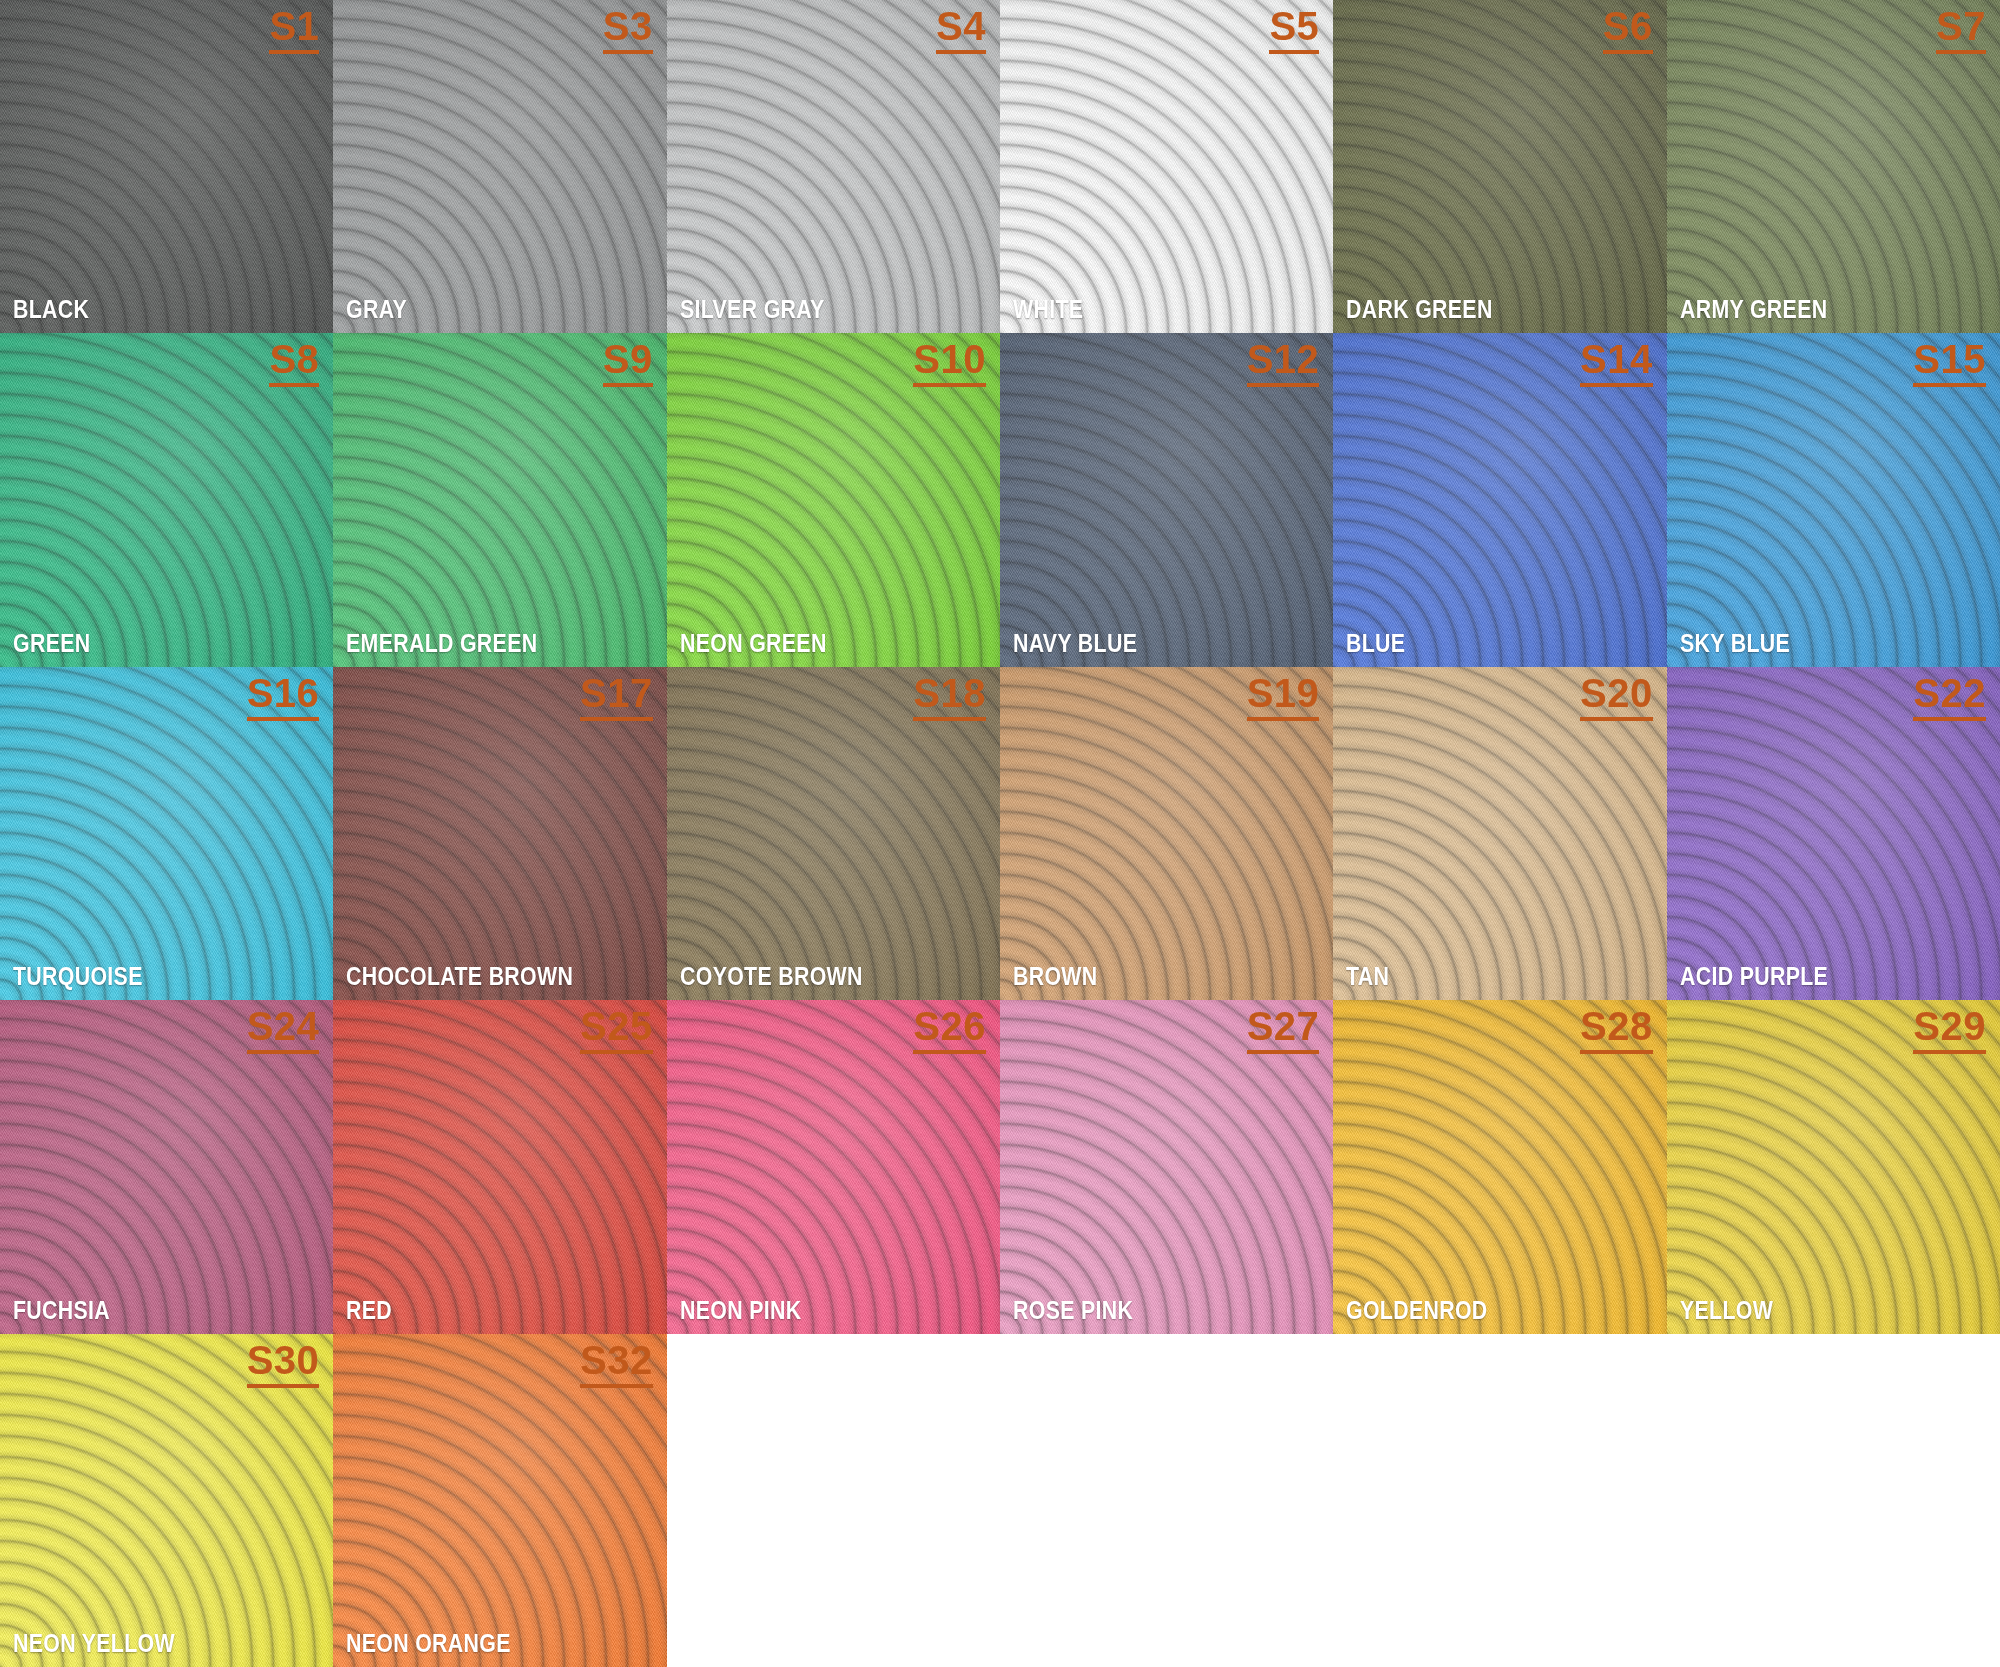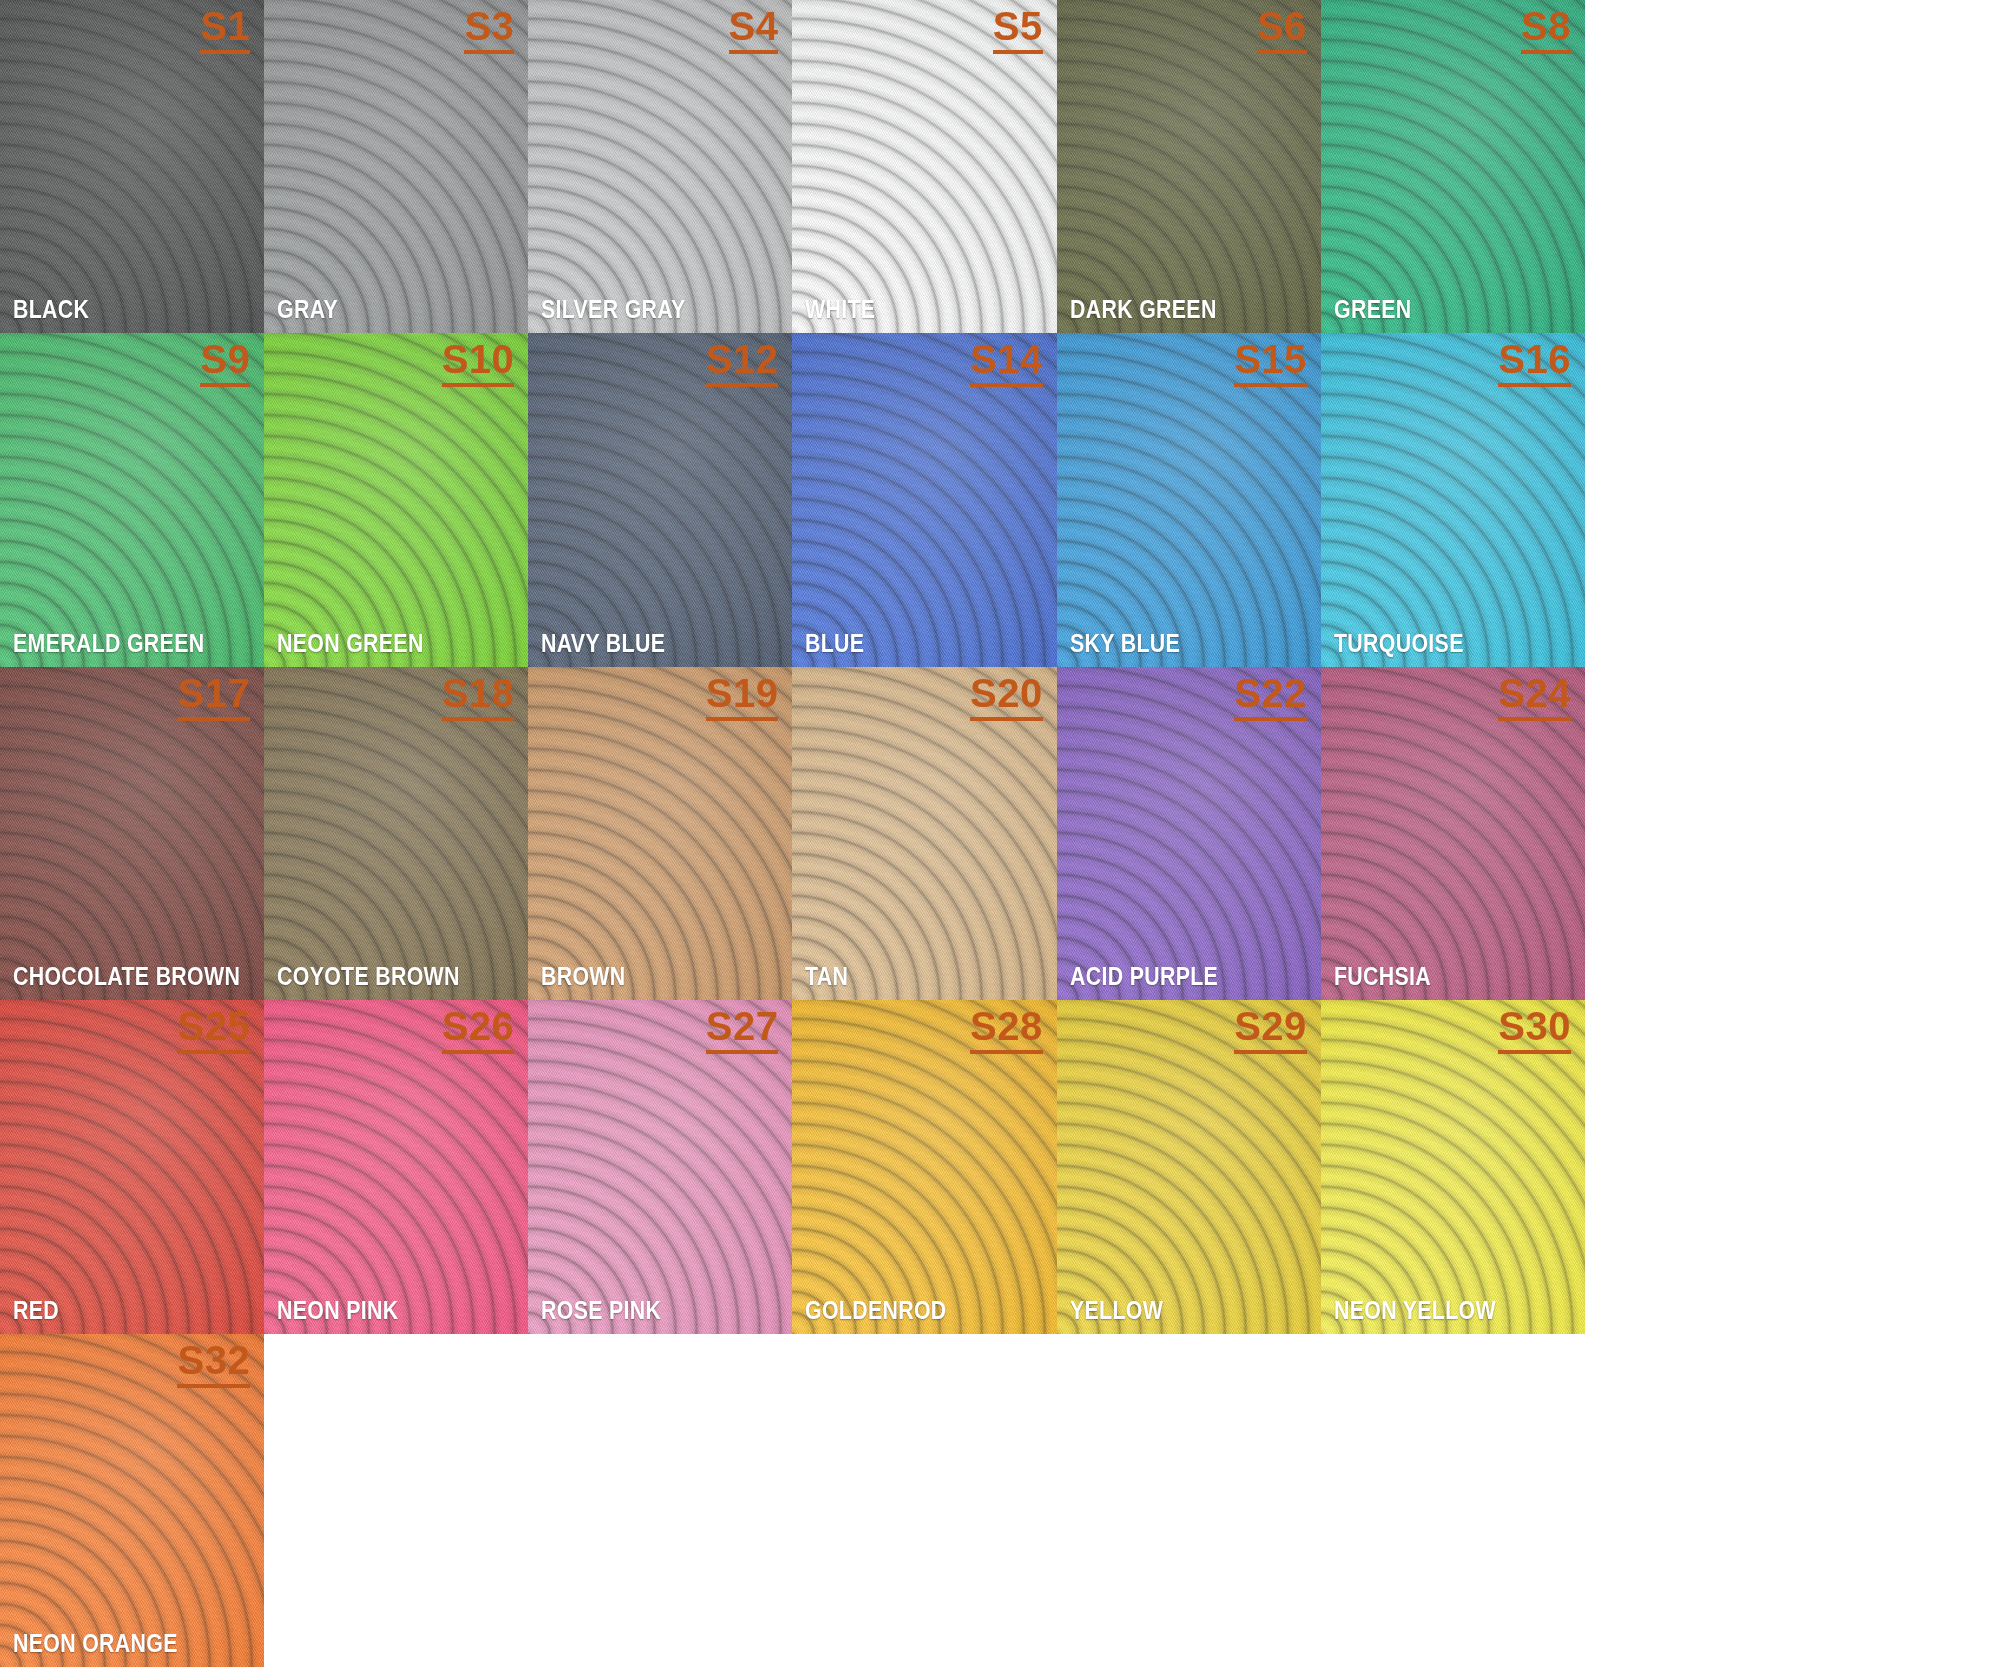--- a/index.html
+++ b/index.html
@@ -1,19 +1,19 @@
 <!DOCTYPE html>
 <html><head>
 <meta charset="utf-8">
 <style>
   html,body{margin:0;padding:0;background:#ffffff;}
   body{width:2000px;height:1667px;font-family:"Liberation Sans",sans-serif;overflow:hidden;}
 
   #grid{
-    width:1585px;height:1667px;
+    width:2000px;height:1667px;
     display:grid;
     grid-template-columns:repeat(6,1fr);
     grid-template-rows:repeat(5,1fr);
     gap:0;
     background:#ffffff;
   }
 
   .cell{
     position:relative;
     overflow:hidden;
@@ -171,20 +171,30 @@
         <div class="disc" style="background: radial-gradient(circle at 12.7% 80.6%, rgb(104, 108, 65) 0%, rgb(76, 79, 44) 45%, rgb(50, 53, 28) 100%);"></div>
         <div class="ridges"></div>
         <div class="weave"></div>
         <div class="sheen"></div>
       </div>
       <div class="code">S6</div>
       <div class="label">DARK GREEN</div>
     </div>
     <div class="cell">
       <div class="coil">
+        <div class="disc" style="background: radial-gradient(circle at 12.7% 80.6%, rgb(123, 140, 88) 0%, rgb(91, 107, 61) 45%, rgb(61, 74, 40) 100%);"></div>
+        <div class="ridges"></div>
+        <div class="weave"></div>
+        <div class="sheen"></div>
+      </div>
+      <div class="code">S7</div>
+      <div class="label">ARMY GREEN</div>
+    </div>
+    <div class="cell">
+      <div class="coil">
         <div class="disc" style="background: radial-gradient(circle at 12.7% 80.6%, rgb(45, 191, 134) 0%, rgb(18, 160, 107) 45%, rgb(10, 117, 80) 100%);"></div>
         <div class="ridges"></div>
         <div class="weave"></div>
         <div class="sheen"></div>
       </div>
       <div class="code">S8</div>
       <div class="label">GREEN</div>
     </div>
     <div class="cell">
       <div class="coil">

